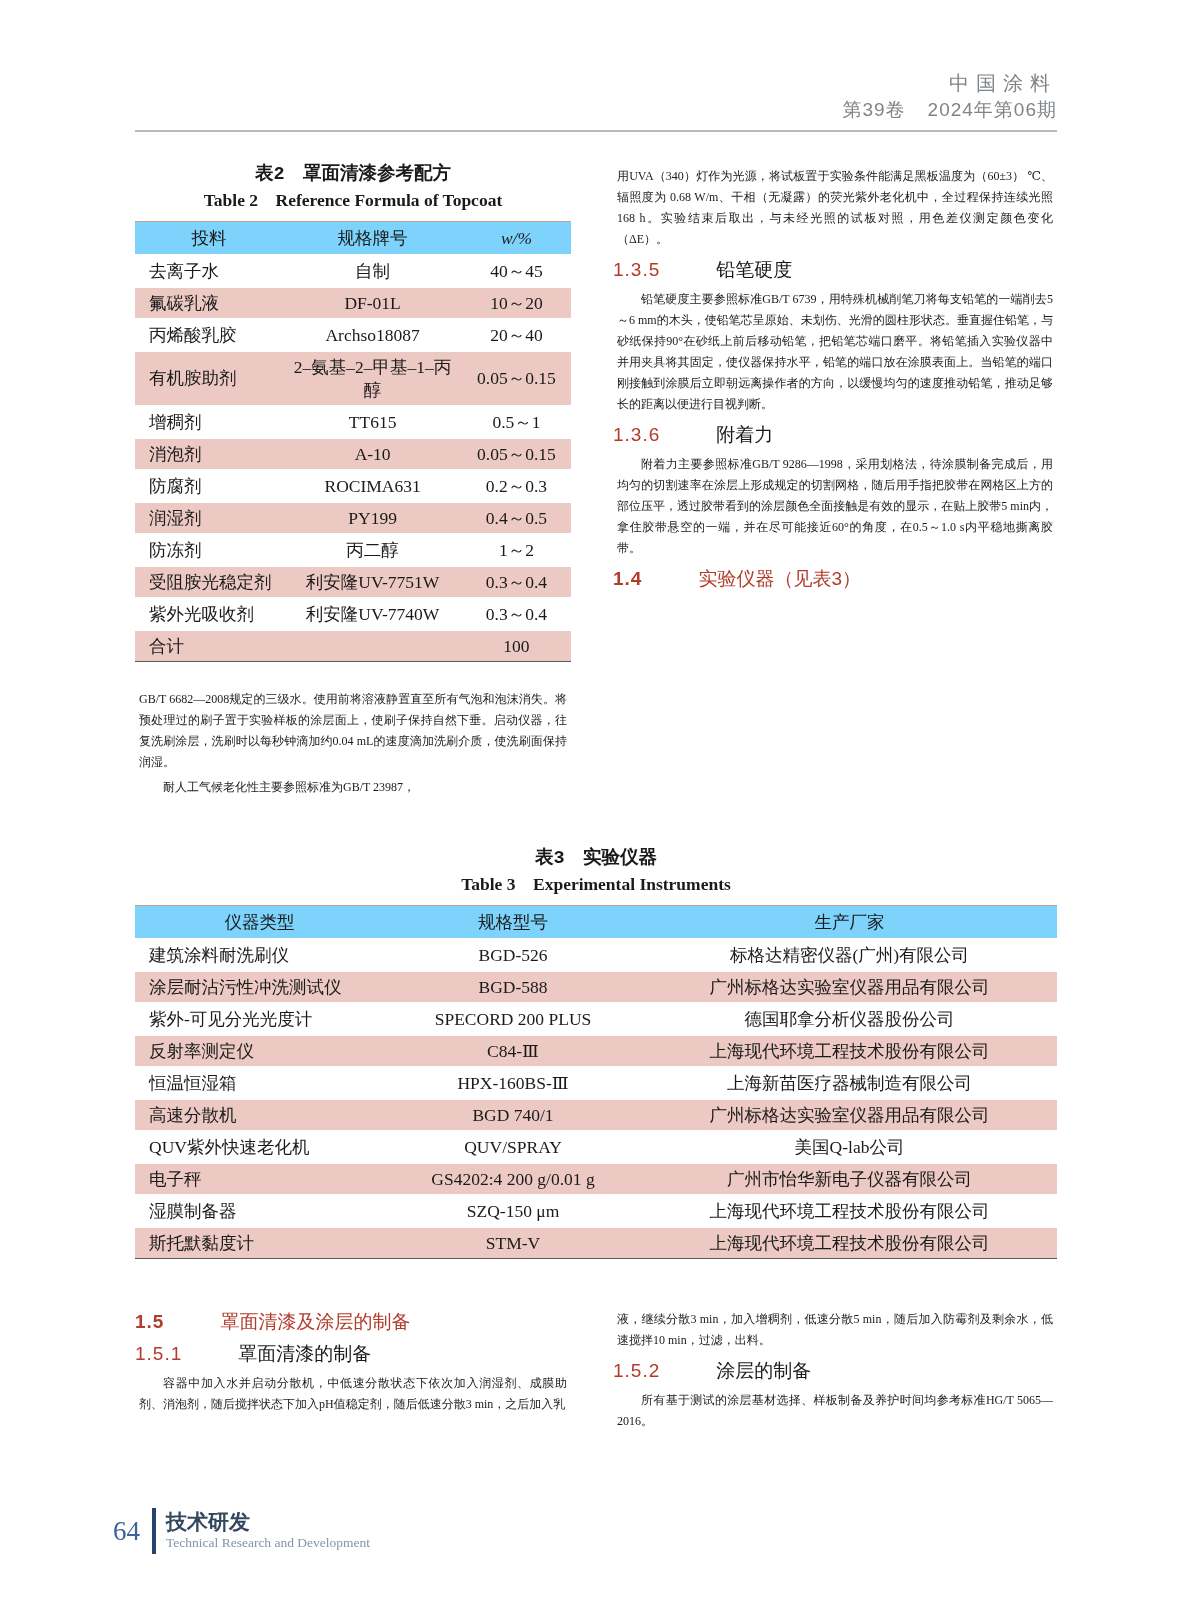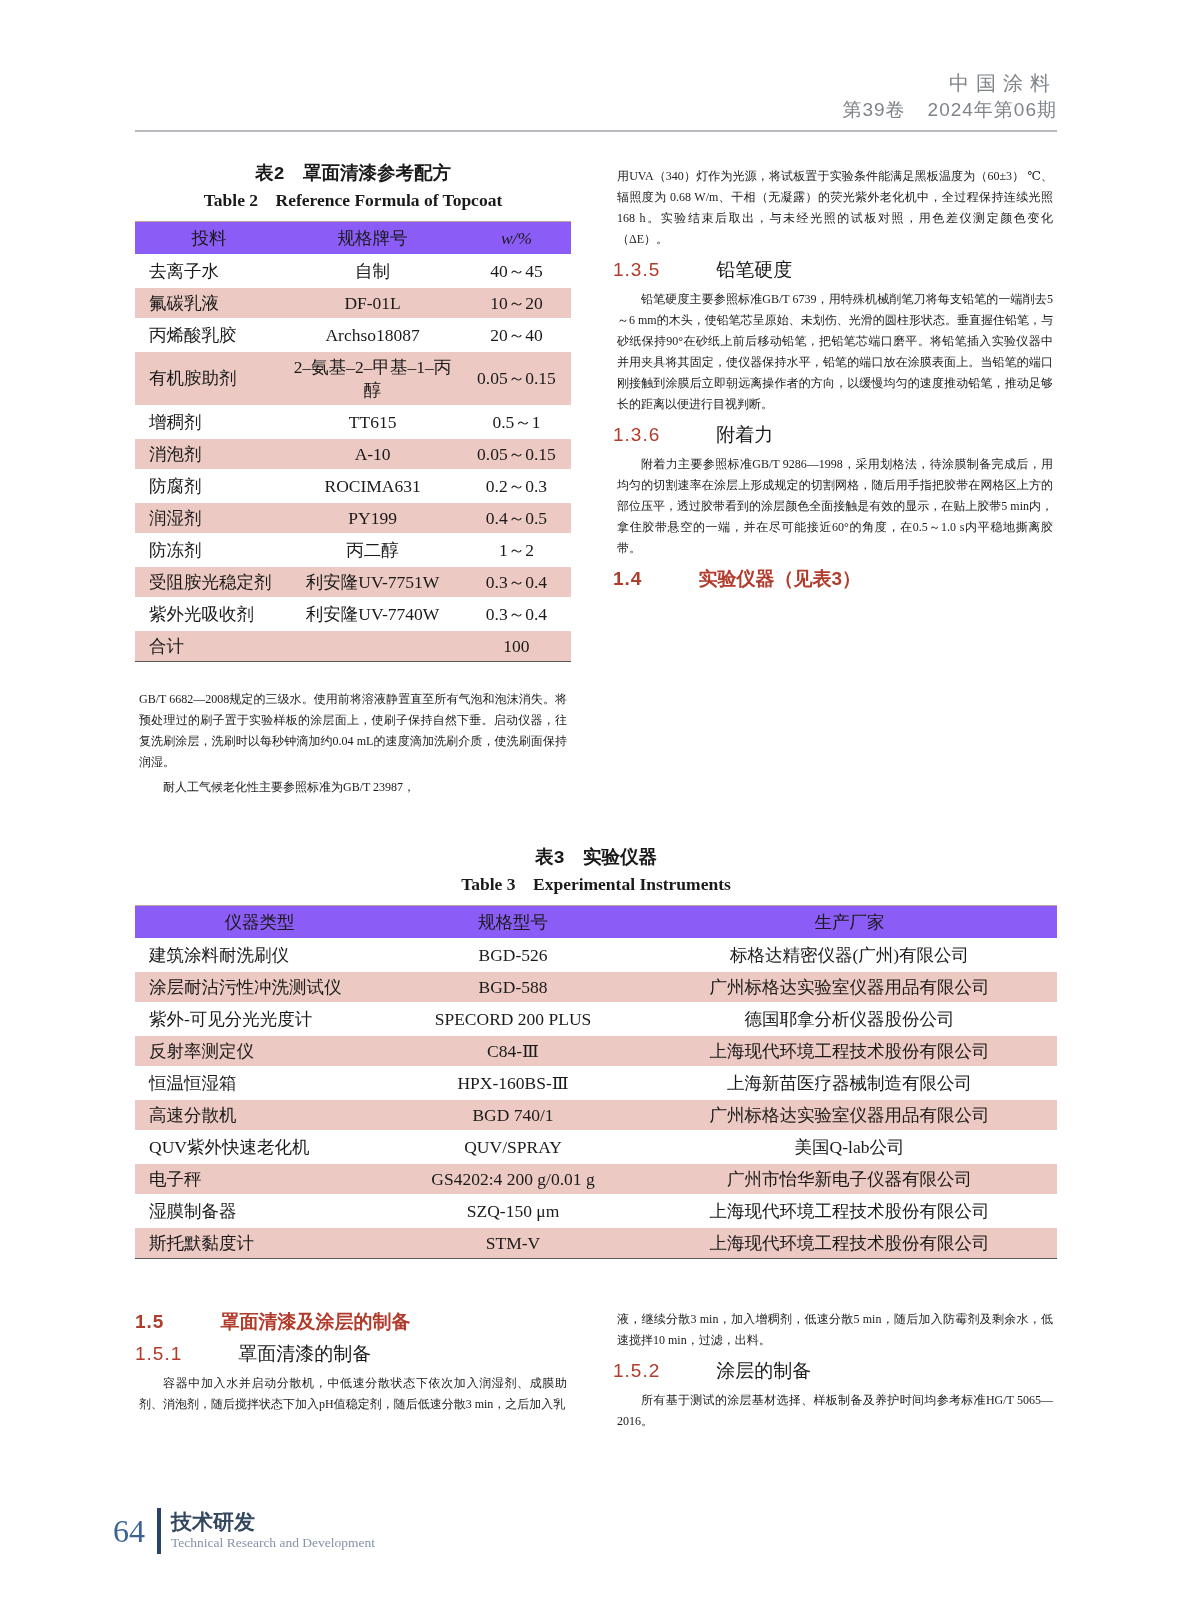--- a/index.html
+++ b/index.html
@@ -46,38 +46,38 @@
     display:flex;align-items:baseline;gap:36px;
   }
   .sec-num{
     color:#b23b2b;
     font-family:"Liberation Sans","DejaVu Sans",sans-serif;
     margin-right:20px;letter-spacing:1px;
   }
   .sec-title{color:#1a1a1a;text-align:right;}
   .red-h .sec-num{font-weight:bold;}
   .red-h .sec-title{
-    color:#b23b2b;font-weight:bold;
+    color:#b23b2b;font-weight:normal;
     font-family:"Liberation Sans","DejaVu Sans",sans-serif;
   }
   
   .tbl-title-cn{
     text-align:center;font-weight:bold;font-size:18.5px;line-height:26px;
     font-family:Liberation Mono, monospace;margin:0;
   }
   .tbl-title-en{
     text-align:center;font-weight:bold;font-size:17.5px;line-height:25px;
     font-family:"Liberation Serif","DejaVu Serif",serif;margin:0 0 8px 0;
   }
   table.data-table{
     width:100%;border-collapse:collapse;font-size:17.5px;
     border-top:1px solid #c4a09a;
   }
   table.data-table th{
-    background:#8b5cf6;font-weight:normal;text-align:center;
+    background:#7dd3fc;font-weight:normal;text-align:center;
     padding:4px 22px;border-bottom:2.5px solid #ffffff;
   }
   table.data-table th.italic{font-style:italic;font-family:"Liberation Serif",serif;}
   table.data-table td{
     text-align:center;padding:3.5px 6px;
     border-bottom:2.5px solid #ffffff;line-height:23px;
   }
   table.data-table td:first-child{text-align:left;padding-left:14px;}
   table.data-table tbody tr:nth-child(even){background:#eccac3;}
   table.data-table tbody tr:last-child td{border-bottom:1.5px solid #5a5a5a;margin-top:47px;}
@@ -85,21 +85,21 @@
   .table2 col.c1{width:34%;} .table2 col.c2{width:41%;} .table2 col.c3{width:25%;}
   
   .table3 col.c1{width:27%;} .table3 col.c2{width:28%;} .table3 col.c3{width:45%;}
   .table3-section{margin-top:44px;}
   
   .page-footer{
     position:absolute;left:113px;bottom:46px;
     display:flex;align-items:center;
   }
   .page-num{
-    color:#3d6395;font-size:32px;
+    color:#3d6395;font-size:27px;
     font-family:"Liberation Serif","DejaVu Serif",serif;
     margin-right:12px;
   }
   .footer-bar{
     width:4px;height:46px;background:#27426b;margin-right:10px;flex:none;
   }
   .footer-cn{
     color:#33475f;font-weight:bold;font-size:21px;line-height:24px;
     font-family:"Liberation Sans","DejaVu Sans",sans-serif;
   }

